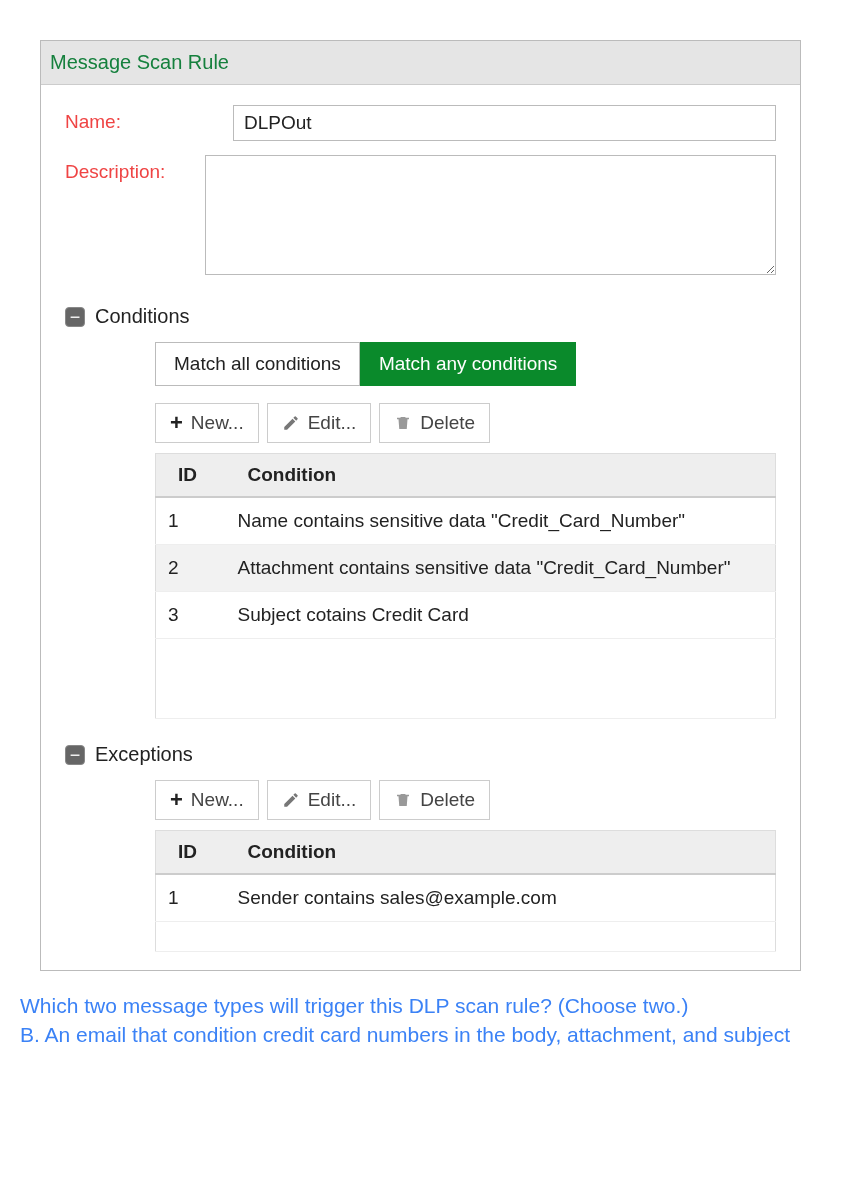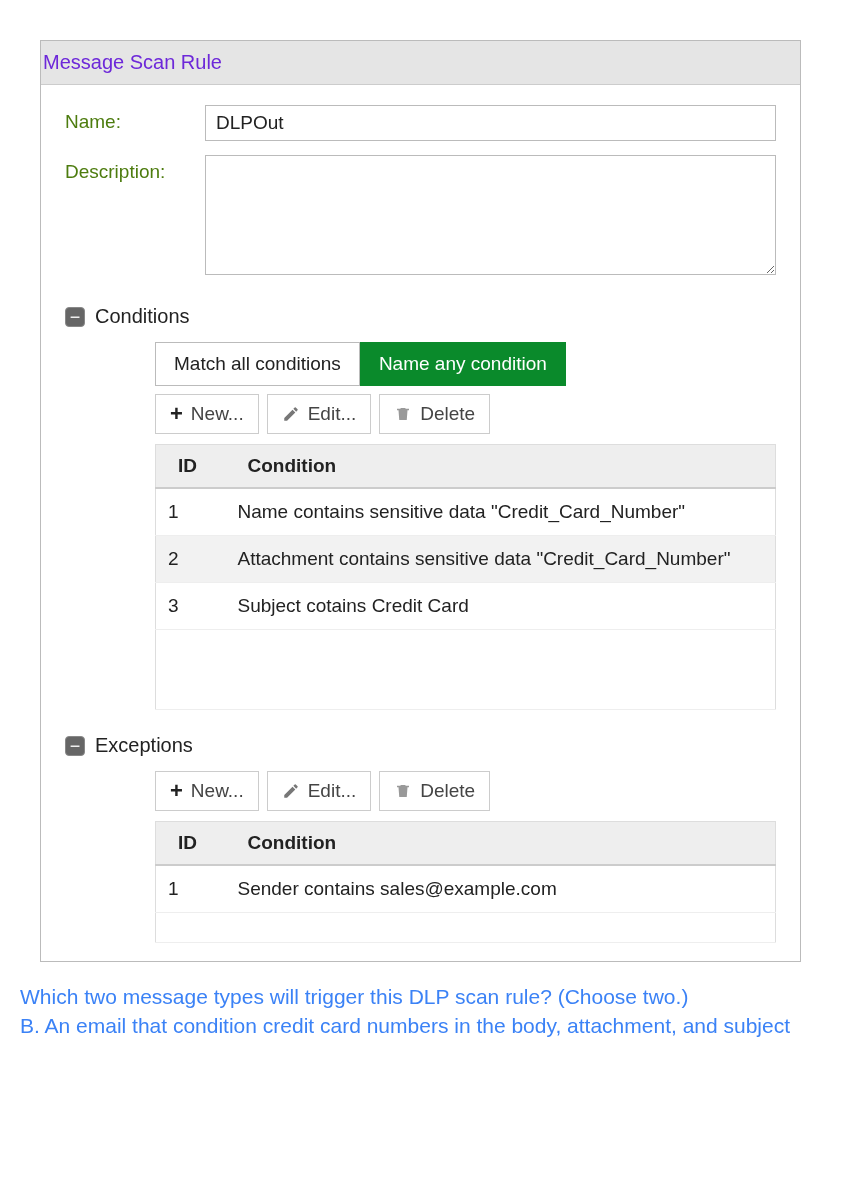--- a/index.html
+++ b/index.html
@@ -10,46 +10,47 @@
     background: #fff;
     width: 841px;
   }
   .panel {
     margin: 40px 40px 20px 40px;
     border: 1px solid #bbb;
     background: #fff;
   }
   .panel-header {
     background: #e5e5e5;
-    padding: 10px 2px;
+    padding: 10px 9px;
     font-size: 20px;
-    color: #6d28d9;
+    color: #15803d;
     border-bottom: 1px solid #ccc;
   }
   .form-area {
     padding: 20px 24px 10px 24px;
   }
   .form-row {
     display: flex;
     align-items: flex-start;
     margin-bottom: 14px;
   }
   .form-label {
     width: 140px;
     font-size: 19px;
-    color: #4d7c0f;
+    color: #ef4444;
     padding-top: 6px;
   }
   .text-input {
     flex: 1;
     border: 1px solid #bbb;
     font-size: 19px;
     padding: 6px 10px;
     color: #222;
     background: #fff;
+    margin-left: 28px;
   }
   .textarea-input {
     flex: 1;
     border: 1px solid #bbb;
     font-size: 19px;
     padding: 6px 10px;
     color: #222;
     background: #fff;
     height: 120px;
     resize: both;
@@ -80,21 +81,21 @@
   }
   .section-title {
     font-size: 20px;
     color: #222;
   }
   .section-body {
     margin-left: 90px;
   }
   .tab-row {
     display: flex;
-    margin-bottom: 8px;
+    margin-bottom: 17px;
   }
   .tab {
     border: 1px solid #bbb;
     padding: 10px 18px;
     font-size: 19px;
     background: #fff;
     color: #222;
     cursor: pointer;
   }
   .tab.active {
@@ -174,21 +175,21 @@
 
   <div class="section">
     <div class="section-header">
       <div class="collapse-toggle">−</div>
       <div class="section-title">Conditions</div>
     </div>
     <div class="section-body">
 
       <div class="tab-row">
         <div class="tab">Match all conditions</div>
-        <div class="tab active">Name any condition</div>
+        <div class="tab active">Match any conditions</div>
       </div>
 
       <div class="toolbar">
         <button class="tb-btn">
           <span class="icon plus">+</span>
           <span>New...</span>
         </button>
         <button class="tb-btn">
           <span class="icon">
             <svg width="18" height="18" viewBox="0 0 24 24">

